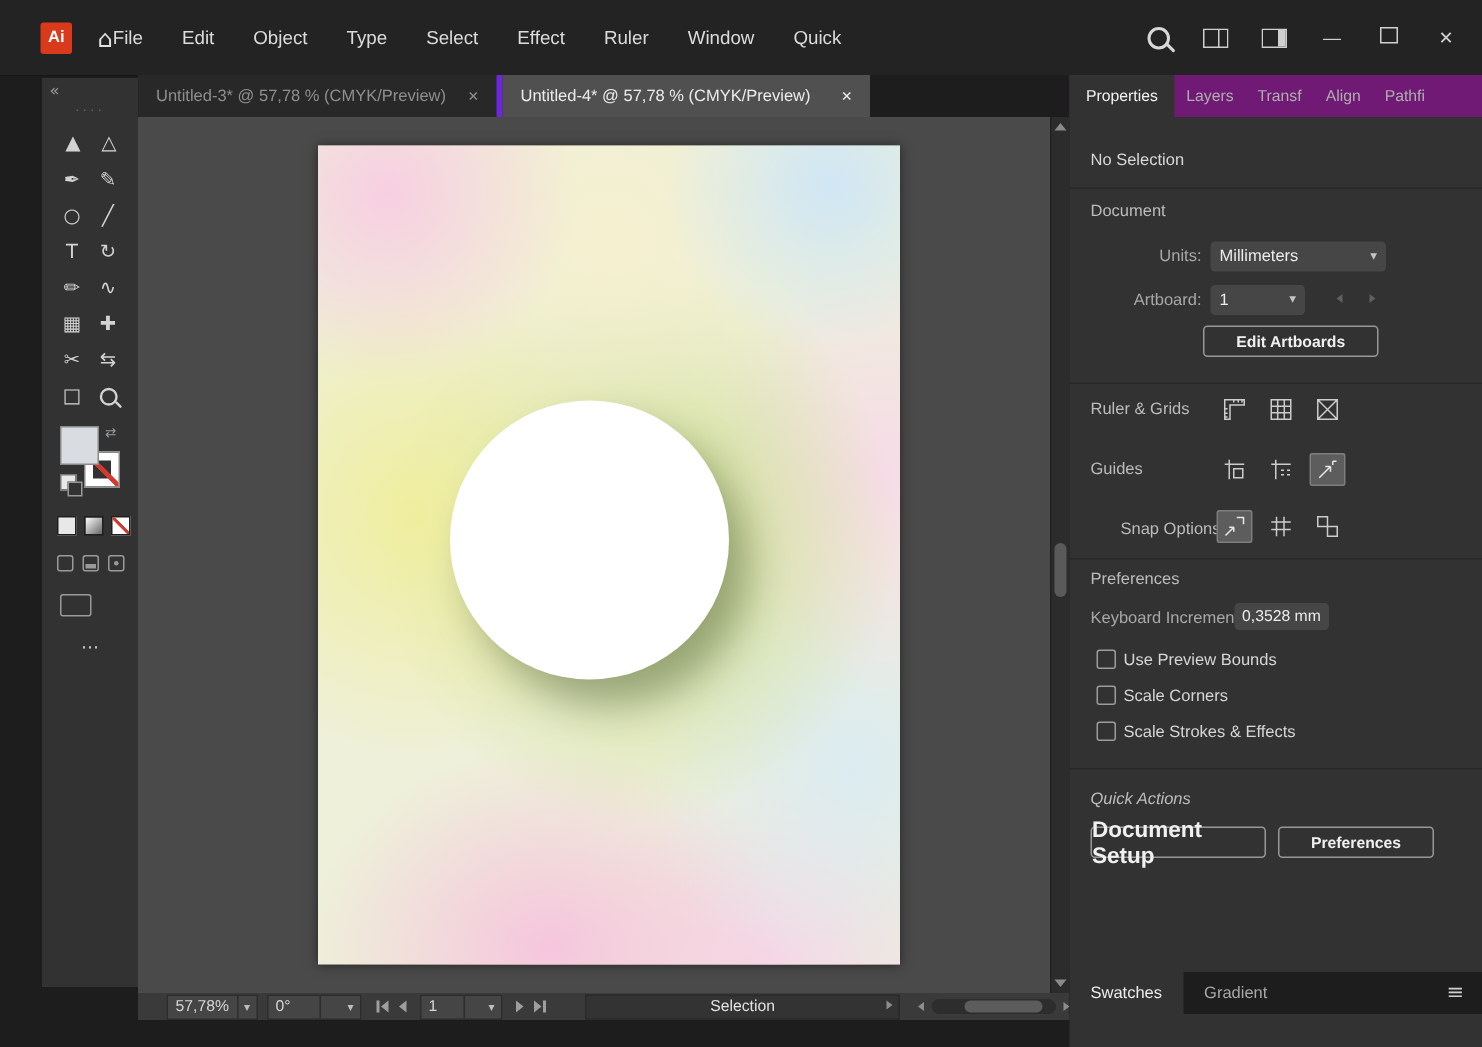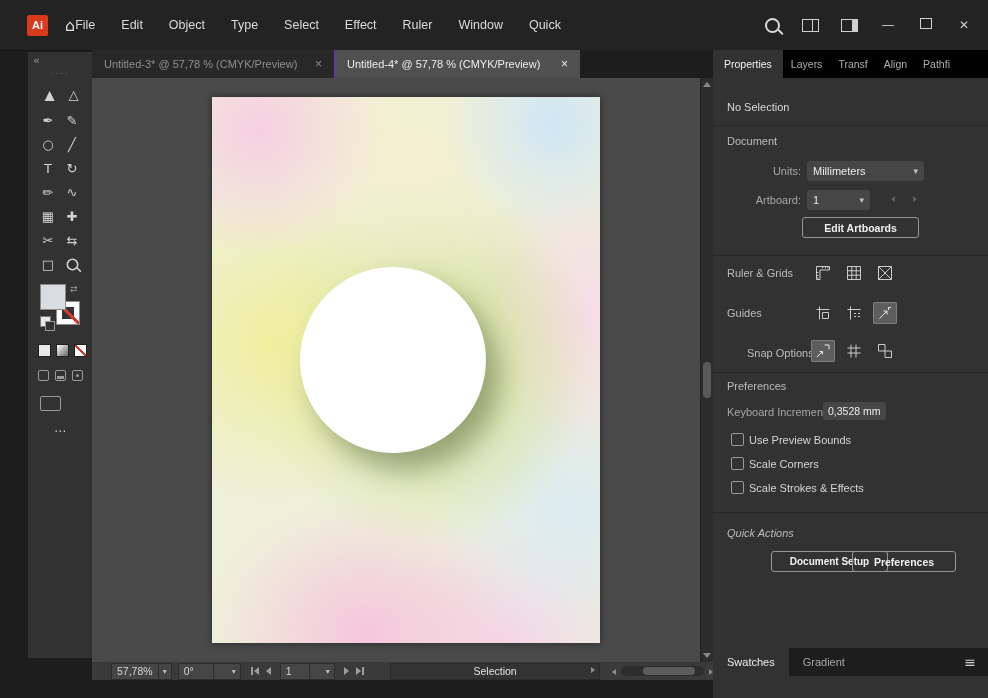--- a/index.html
+++ b/index.html
@@ -20,21 +20,21 @@
   .mag::after{content:"";position:absolute;width:7px;height:2px;background:#d8d8d8;
               transform:rotate(45deg);right:-6px;bottom:-2px;border-radius:1px;}
   .winbtn{font-size:12px;color:#d0d0d0;width:16px;text-align:center;}
   .maxbox{width:10px;height:9px;border:1px solid #d0d0d0;display:inline-block;}
 
   
   .tabbar{position:absolute;left:92px;top:50px;width:621px;height:28px;background:#1d1d1d;display:flex;}
   .doctab{display:flex;align-items:center;justify-content:space-between;padding:0 12px;
           font-size:11px;height:28px;box-sizing:border-box;}
   .doctab .x{font-size:12px;margin-left:14px;color:inherit;}
-  .doctab.inactive{width:243px;background:#282828;color:#8f8f8f;border-right:1px solid #6d28d9;}
+  .doctab.inactive{width:243px;background:#282828;color:#8f8f8f;border-right:4px solid #6d28d9;}
   .doctab.active{width:245px;background:#505050;color:#ececec;}
 
   
   .toolbar{position:absolute;left:28px;top:52px;width:64px;bottom:40px;background:#323232;
            border-right:1px solid #262626;}
   .collapse{position:absolute;left:5px;top:2px;font-size:11px;color:#9a9a9a;}
   .grip{position:absolute;left:0;right:0;top:16px;text-align:center;font-size:9px;color:#6a6a6a;letter-spacing:2px;}
   .tools{position:absolute;left:8px;top:32px;display:grid;grid-template-columns:24px 24px;grid-auto-rows:24px;}
   .tool{display:flex;align-items:center;justify-content:center;font-size:13px;color:#d2d2d2;}
   .tool.rot{transform:rotate(-90deg);}
@@ -100,21 +100,21 @@
   .tri.sm.r{border-left:4px solid #8d8d8d;border-top-width:3px;border-bottom-width:3px;}
   .nbar{display:inline-block;width:2px;height:8px;background:#9e9e9e;}
   .navbtn{display:inline-flex;align-items:center;gap:1px;}
   .selbar{width:212px;height:15px;background:#333;border:1px solid #2a2a2a;display:flex;align-items:center;
           justify-content:center;color:#e2e2e2;position:relative;}
   .selbar .tri{position:absolute;right:4px;top:3px;}
   .htrack{width:84px;height:10px;background:#2d2d2d;border-radius:5px;position:relative;}
   .hthumb{position:absolute;left:22px;top:1px;width:52px;height:8px;background:#5c5c5c;border-radius:4px;}
 
   
-  .ptabs{position:absolute;left:713px;top:50px;width:275px;height:28px;background:#000000;display:flex;font-size:10.5px;}
+  .ptabs{position:absolute;left:713px;top:50px;width:275px;height:28px;background:#701a75;display:flex;font-size:10.5px;}
   .ptab{display:flex;align-items:center;padding:0 8px;color:#aeaeae;white-space:nowrap;overflow:hidden;}
   .ptab.active{background:#323232;color:#f2f2f2;padding:0 11px;}
   .pcontent{position:absolute;left:713px;top:78px;width:275px;height:570px;background:#323232;font-size:11px;}
   .divider{position:absolute;left:0;right:0;height:1px;background:#272727;}
   .ptitle{position:absolute;left:14px;color:#bcbcbc;}
   .plabel{position:absolute;color:#a8a8a8;}
   .pvalue{color:#ececec;}
   .dd{position:absolute;display:flex;align-items:center;justify-content:space-between;background:#464646;
       border-radius:3px;padding:0 6px;height:20px;box-sizing:border-box;color:#ececec;}
   .dd .chv{font-size:9px;color:#c4c4c4;margin-left:6px;}
@@ -376,21 +376,21 @@
     <span class="cb" style="top:355px;"></span>
     <span class="cblabel" style="top:356px;">Use Preview Bounds</span>
     <span class="cb" style="top:379px;"></span>
     <span class="cblabel" style="top:380px;">Scale Corners</span>
     <span class="cb" style="top:403px;"></span>
     <span class="cblabel" style="top:404px;">Scale Strokes &amp; Effects</span>
 
     <div class="divider" style="top:434px;"></div>
     <span class="ptitle" style="top:449px;font-style:italic;">Quick Actions</span>
 
-    <div class="pbtn" style="top:473px;left:14px;width:117px;font-weight:bold;font-size:10px;margin-left:44px;">
+    <div class="pbtn" style="top:473px;left:14px;width:117px;font-weight:bold;font-size:15px;">
       <span>Document Setup</span>
     </div>
     <div class="pbtn" style="top:473px;left:139px;width:104px;font-weight:bold;font-size:10.5px;">
       <span>Preferences</span>
     </div>
   </div>
 
   <div class="swrow">
     <span class="s-tab active">Swatches</span>
     <span class="s-tab">Gradient</span>

